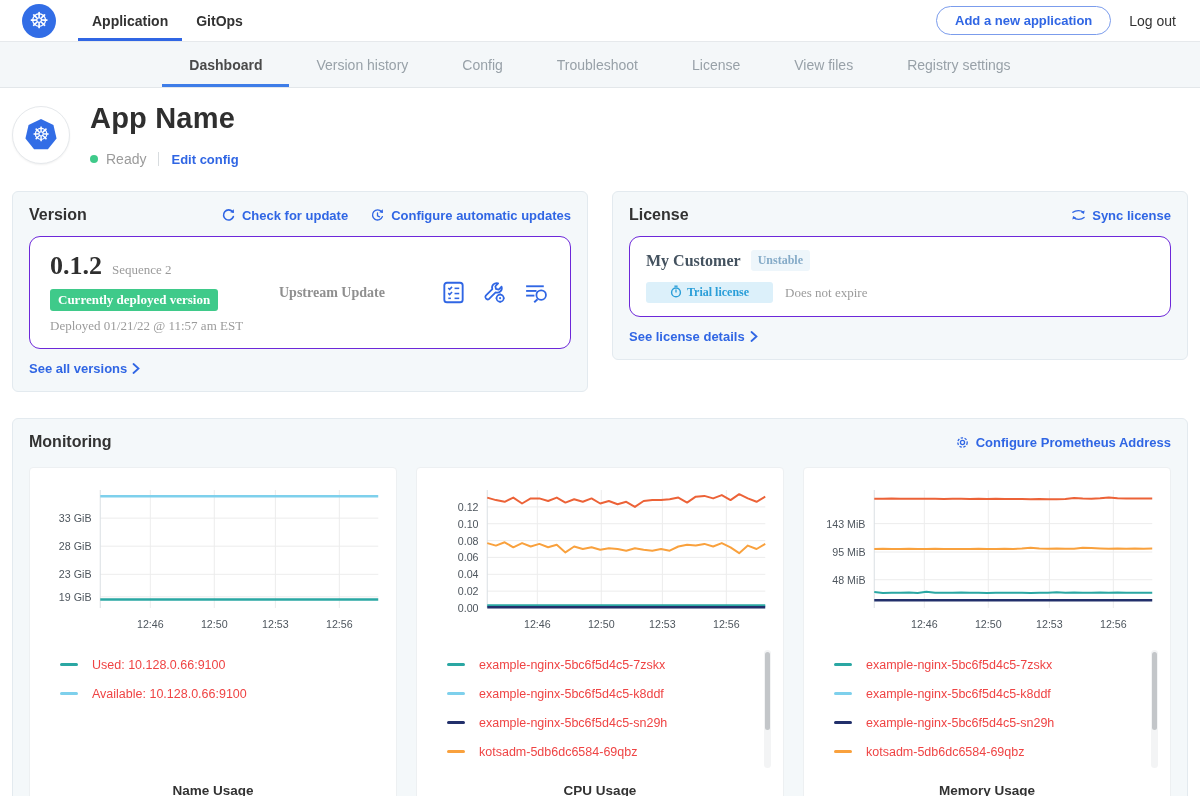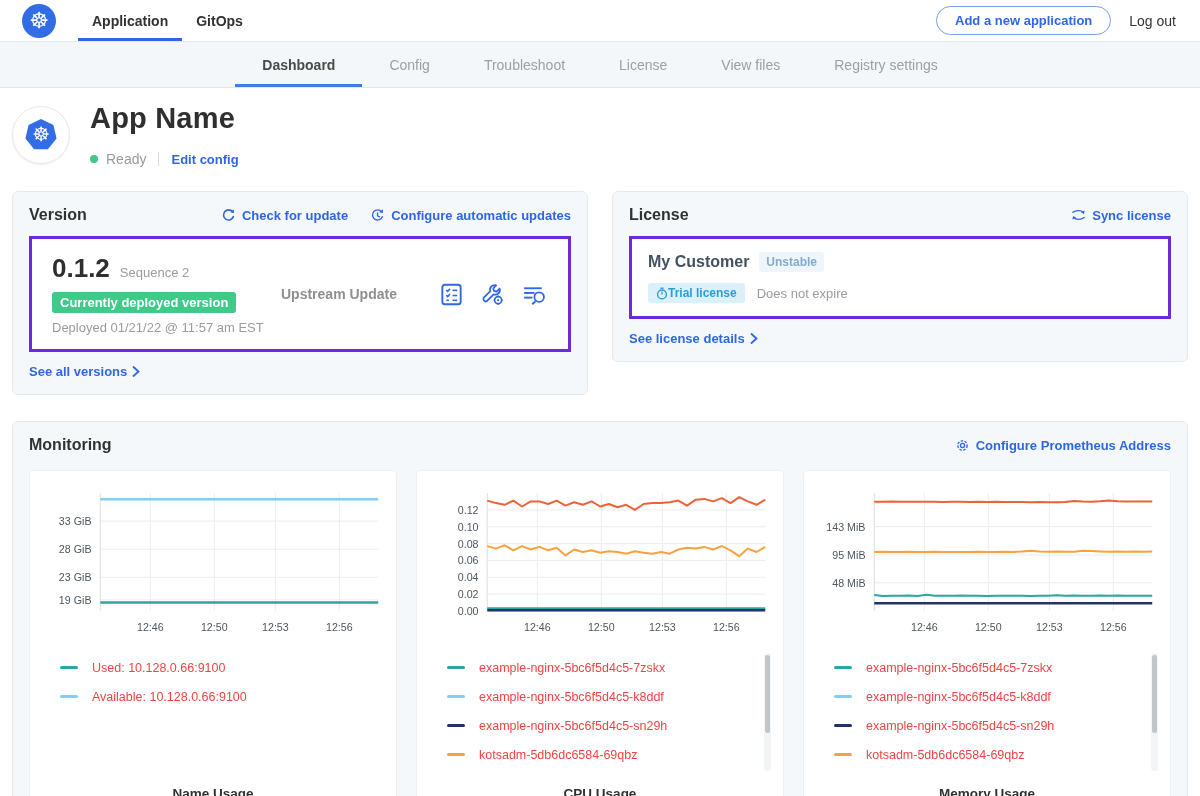--- a/index.html
+++ b/index.html
@@ -43,21 +43,21 @@
   .link { color:#3066e4; font-weight:700; cursor:pointer; text-decoration:none; }
   .link.sm { font-size:13px; }
 
   
   .cards-row { display:flex; gap:24px; padding:8px 12px 0 12px; align-items:flex-start; }
   .panel { background:#f4f8fa; border:1px solid #e3eaef; border-radius:6px; padding:14px 16px 14px 16px; }
   .panel-head { display:flex; align-items:center; justify-content:space-between; margin-bottom:12px; }
   .panel-title { font-size:16px; font-weight:700; color:#323232; }
   .head-links { display:flex; align-items:center; gap:22px; }
   .icon-link { display:flex; align-items:center; gap:6px; font-size:13px; }
-  .inner-card { background:#fff; border:3px solid #6d28d9; border-radius:0; }
+  .inner-card { background:#fff; border:1px solid #6d28d9; border-radius:11px;font-family:Liberation Serif, serif; }
   .version-panel, .license-panel { width:576px; }
 
   
   .version-body { display:flex; align-items:center; padding:14px 20px; min-height:92px; }
   .ver-left { width:215px; }
   .ver-line1 { display:flex; align-items:baseline; gap:10px; }
   .ver-number { font-size:26px; font-weight:800; color:#2f2f2f; }
   .ver-seq { font-size:13px; color:#9b9b9b; }
   .deployed-badge { display:inline-block; background:#3fca8a; color:#fff; font-size:13px;
     font-weight:700; padding:3px 8px; border-radius:3px; margin:8px 0 7px 0; }
@@ -67,22 +67,22 @@
   .ver-icons svg { cursor:pointer; }
   .see-link { display:inline-flex; align-items:center; gap:5px; margin-top:12px; font-size:13px; }
 
   
   .license-body { padding:13px 16px; }
   .lic-line1 { display:flex; align-items:center; gap:10px; }
   .customer { font-size:16px; font-weight:700; color:#44525f; }
   .chan-badge { background:#eef6fb; color:#85abc8; font-size:12px; font-weight:700;
     padding:3px 7px; border-radius:3px; }
   .lic-line2 { display:flex; align-items:center; gap:12px; margin-top:11px; }
-  .trial-badge { display:inline-flex; align-items:center; background:#dcf0fa;
-    color:#2a9ed8; font-size:12px; font-weight:700; padding:3px 8px; border-radius:3px; }
+  .trial-badge { display:inline-flex; gap:5px; background:#dcf0fa;
+    color:#2a9ed8; font-size:12px; font-weight:700; padding:3px 24px; border-radius:3px; }
   .expiry { font-size:13px; color:#9b9b9b; }
 
   
   .monitoring-wrap { padding:26px 12px 0 12px; }
   .charts-row { display:flex; gap:19px; margin-top:14px; }
   .chart-card { background:#fff; border:1px solid #edf0f2; border-radius:4px; width:369px;
     height:344px; padding:14px 10px 12px 10px; display:flex; flex-direction:column; position:relative; }
   .chart-svg { width:100%; height:158px; display:block; }
   .chart-svg text { font-family:"Liberation Sans", sans-serif; font-size:11px; fill:#4e565e; }
   .legend { position:relative; margin-top:10px; height:122px; overflow:hidden; padding-left:20px; }
@@ -110,20 +110,21 @@
       </nav>
   </div>
   <div class="topnav-right">
     <button class="add-app-btn">Add a new application</button>
     <span class="logout">Log out</span>
   </div>
 </header>
 
 <nav class="subnav" id="subnav">
     <div class="sub-tab active">Dashboard</div>
+    <div class="sub-tab">Version history</div>
     <div class="sub-tab">Config</div>
     <div class="sub-tab">Troubleshoot</div>
     <div class="sub-tab">License</div>
     <div class="sub-tab">View files</div>
     <div class="sub-tab">Registry settings</div>
   </nav>
 
 <section class="app-header">
   <div class="app-icon">
     <svg width="44" height="44" viewBox="0 0 56 58">

